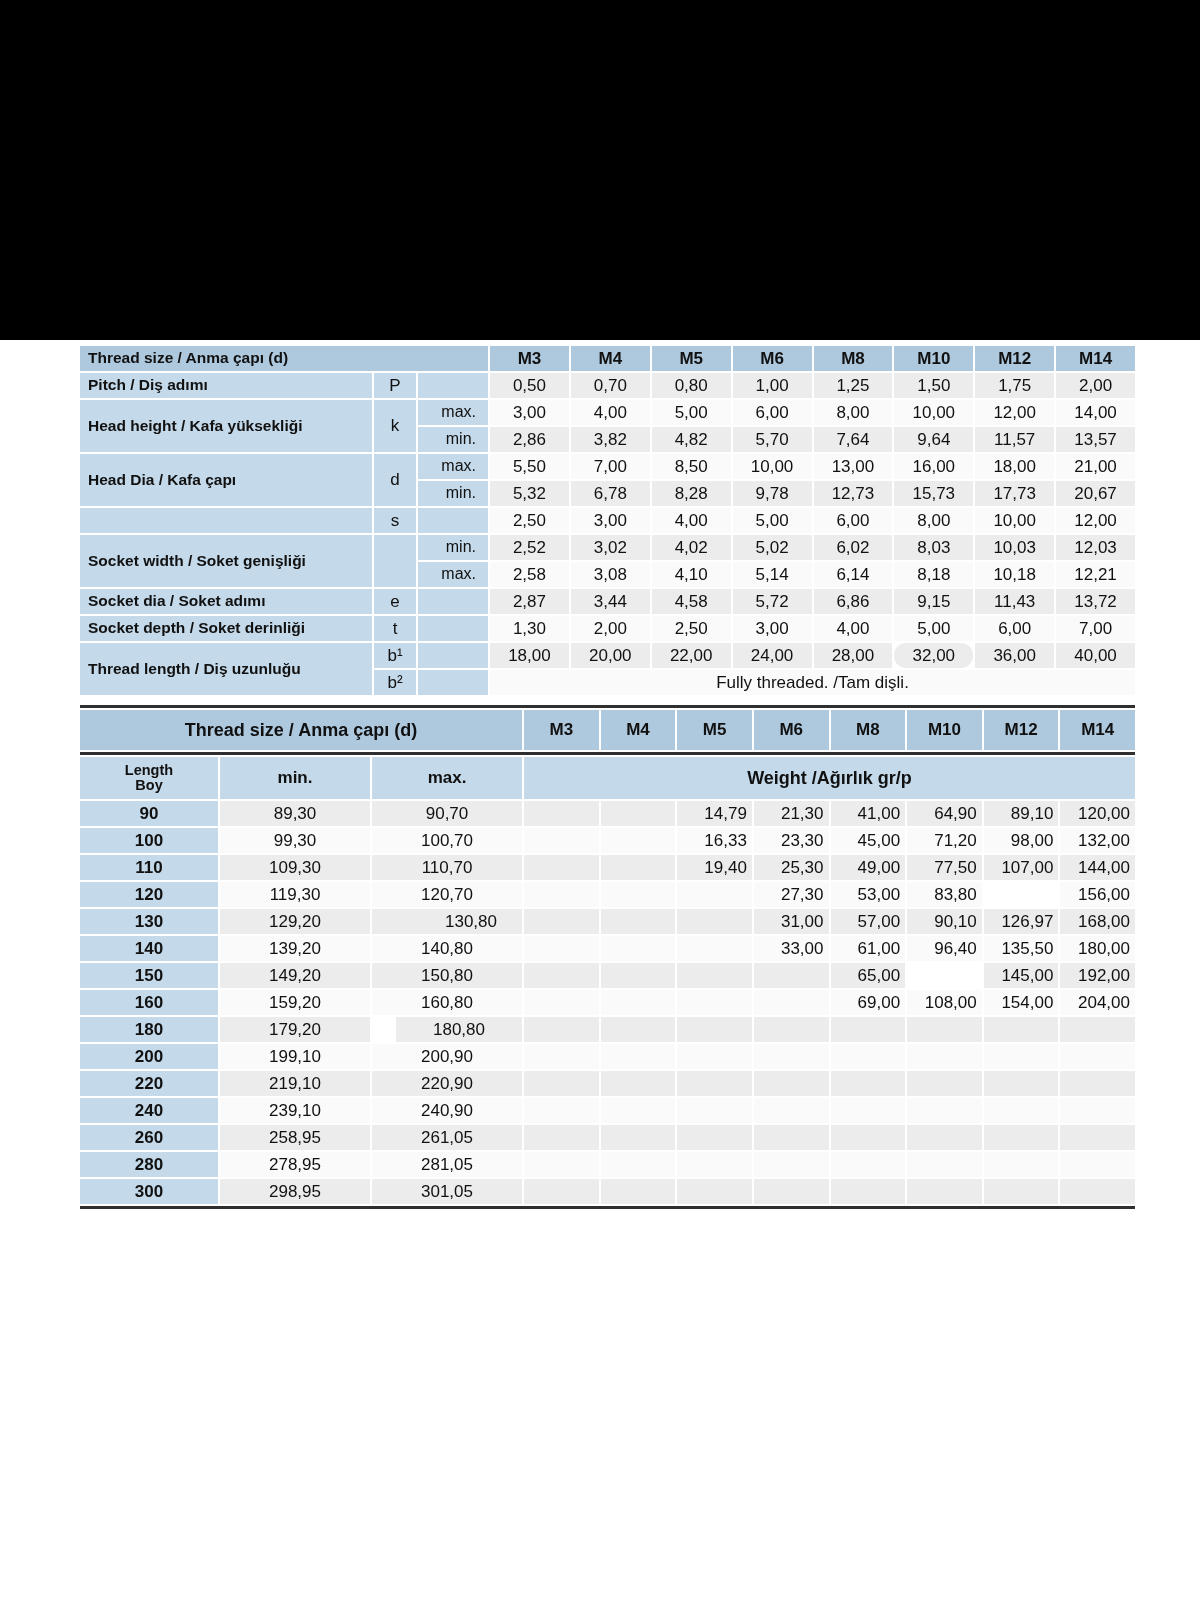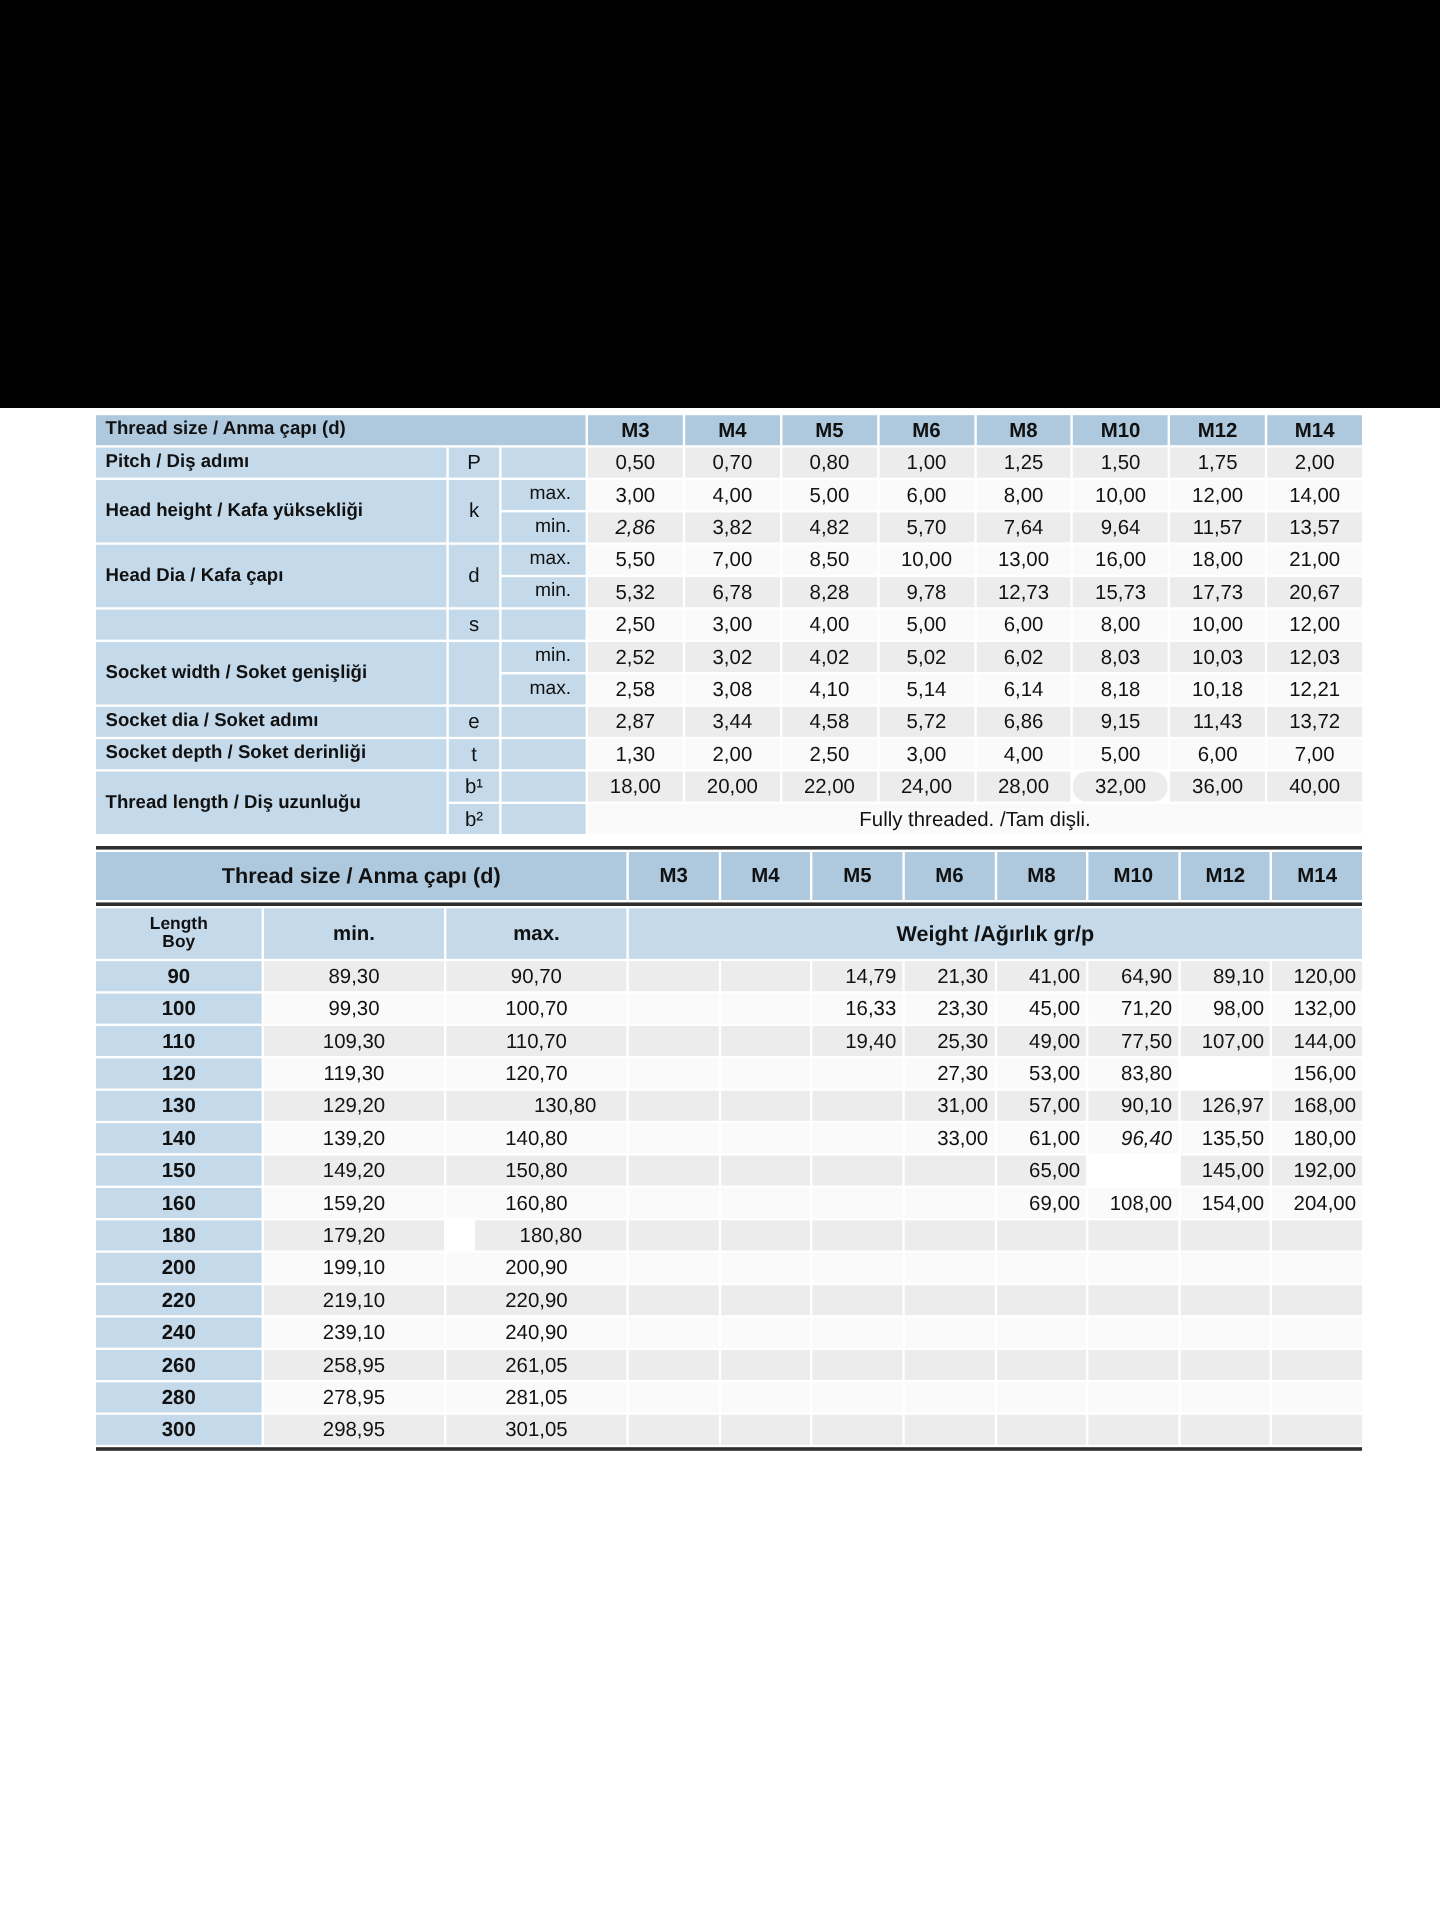--- a/index.html
+++ b/index.html
@@ -82,21 +82,21 @@
       <div class="c blue sub" style="grid-area: 3 / 3;">max.</div>
       <div class="c shadeB" style="grid-area: 3 / 4;">3,00</div>
       <div class="c shadeB" style="grid-area: 3 / 5;">4,00</div>
       <div class="c shadeB" style="grid-area: 3 / 6;">5,00</div>
       <div class="c shadeB" style="grid-area: 3 / 7;">6,00</div>
       <div class="c shadeB" style="grid-area: 3 / 8;">8,00</div>
       <div class="c shadeB" style="grid-area: 3 / 9;">10,00</div>
       <div class="c shadeB" style="grid-area: 3 / 10;">12,00</div>
       <div class="c shadeB" style="grid-area: 3 / 11;">14,00</div>
       <div class="c blue sub" style="grid-area: 4 / 3;">min.</div>
-      <div class="c shadeA" style="grid-area: 4 / 4; font-style: italic;">2,86</div>
+      <div class="c shadeA" style="grid-area: 4 / 4;">2,86</div>
       <div class="c shadeA" style="grid-area: 4 / 5;">3,82</div>
       <div class="c shadeA" style="grid-area: 4 / 6;">4,82</div>
       <div class="c shadeA" style="grid-area: 4 / 7;">5,70</div>
       <div class="c shadeA" style="grid-area: 4 / 8;">7,64</div>
       <div class="c shadeA" style="grid-area: 4 / 9;">9,64</div>
       <div class="c shadeA" style="grid-area: 4 / 10;">11,57</div>
       <div class="c shadeA" style="grid-area: 4 / 11;">13,57</div>
       <div class="c blue lab" style="grid-area: 5 / 1 / span 2;">Head Dia / Kafa çapı</div>
       <div class="c blue sym" style="grid-area: 5 / 2 / span 2;">d</div>
       <div class="c blue sub" style="grid-area: 5 / 3;">max.</div>
@@ -260,21 +260,21 @@
       <div class="c shadeA wt" style="grid-area: 9 / 10;">126,97</div>
       <div class="c shadeA wt" style="grid-area: 9 / 11;">168,00</div>
       <div class="c blue lenv" style="grid-area: 10 / 1;">140</div>
       <div class="c shadeB" style="grid-area: 10 / 2;">139,20</div>
       <div class="c shadeB" style="grid-area: 10 / 3;">140,80</div>
       <div class="c shadeB wt" style="grid-area: 10 / 4;"></div>
       <div class="c shadeB wt" style="grid-area: 10 / 5;"></div>
       <div class="c shadeB wt" style="grid-area: 10 / 6;"></div>
       <div class="c shadeB wt" style="grid-area: 10 / 7;">33,00</div>
       <div class="c shadeB wt" style="grid-area: 10 / 8;">61,00</div>
-      <div class="c shadeB wt" style="grid-area: 10 / 9; font-style: italic;">96,40</div>
+      <div class="c shadeB wt" style="grid-area: 10 / 9;">96,40</div>
       <div class="c shadeB wt" style="grid-area: 10 / 10;">135,50</div>
       <div class="c shadeB wt" style="grid-area: 10 / 11;">180,00</div>
       <div class="c blue lenv" style="grid-area: 11 / 1;">150</div>
       <div class="c shadeA" style="grid-area: 11 / 2;">149,20</div>
       <div class="c shadeA" style="grid-area: 11 / 3;">150,80</div>
       <div class="c shadeA wt" style="grid-area: 11 / 4;"></div>
       <div class="c shadeA wt" style="grid-area: 11 / 5;"></div>
       <div class="c shadeA wt" style="grid-area: 11 / 6;"></div>
       <div class="c shadeA wt" style="grid-area: 11 / 7;"></div>
       <div class="c shadeA wt" style="grid-area: 11 / 8;">65,00</div>

